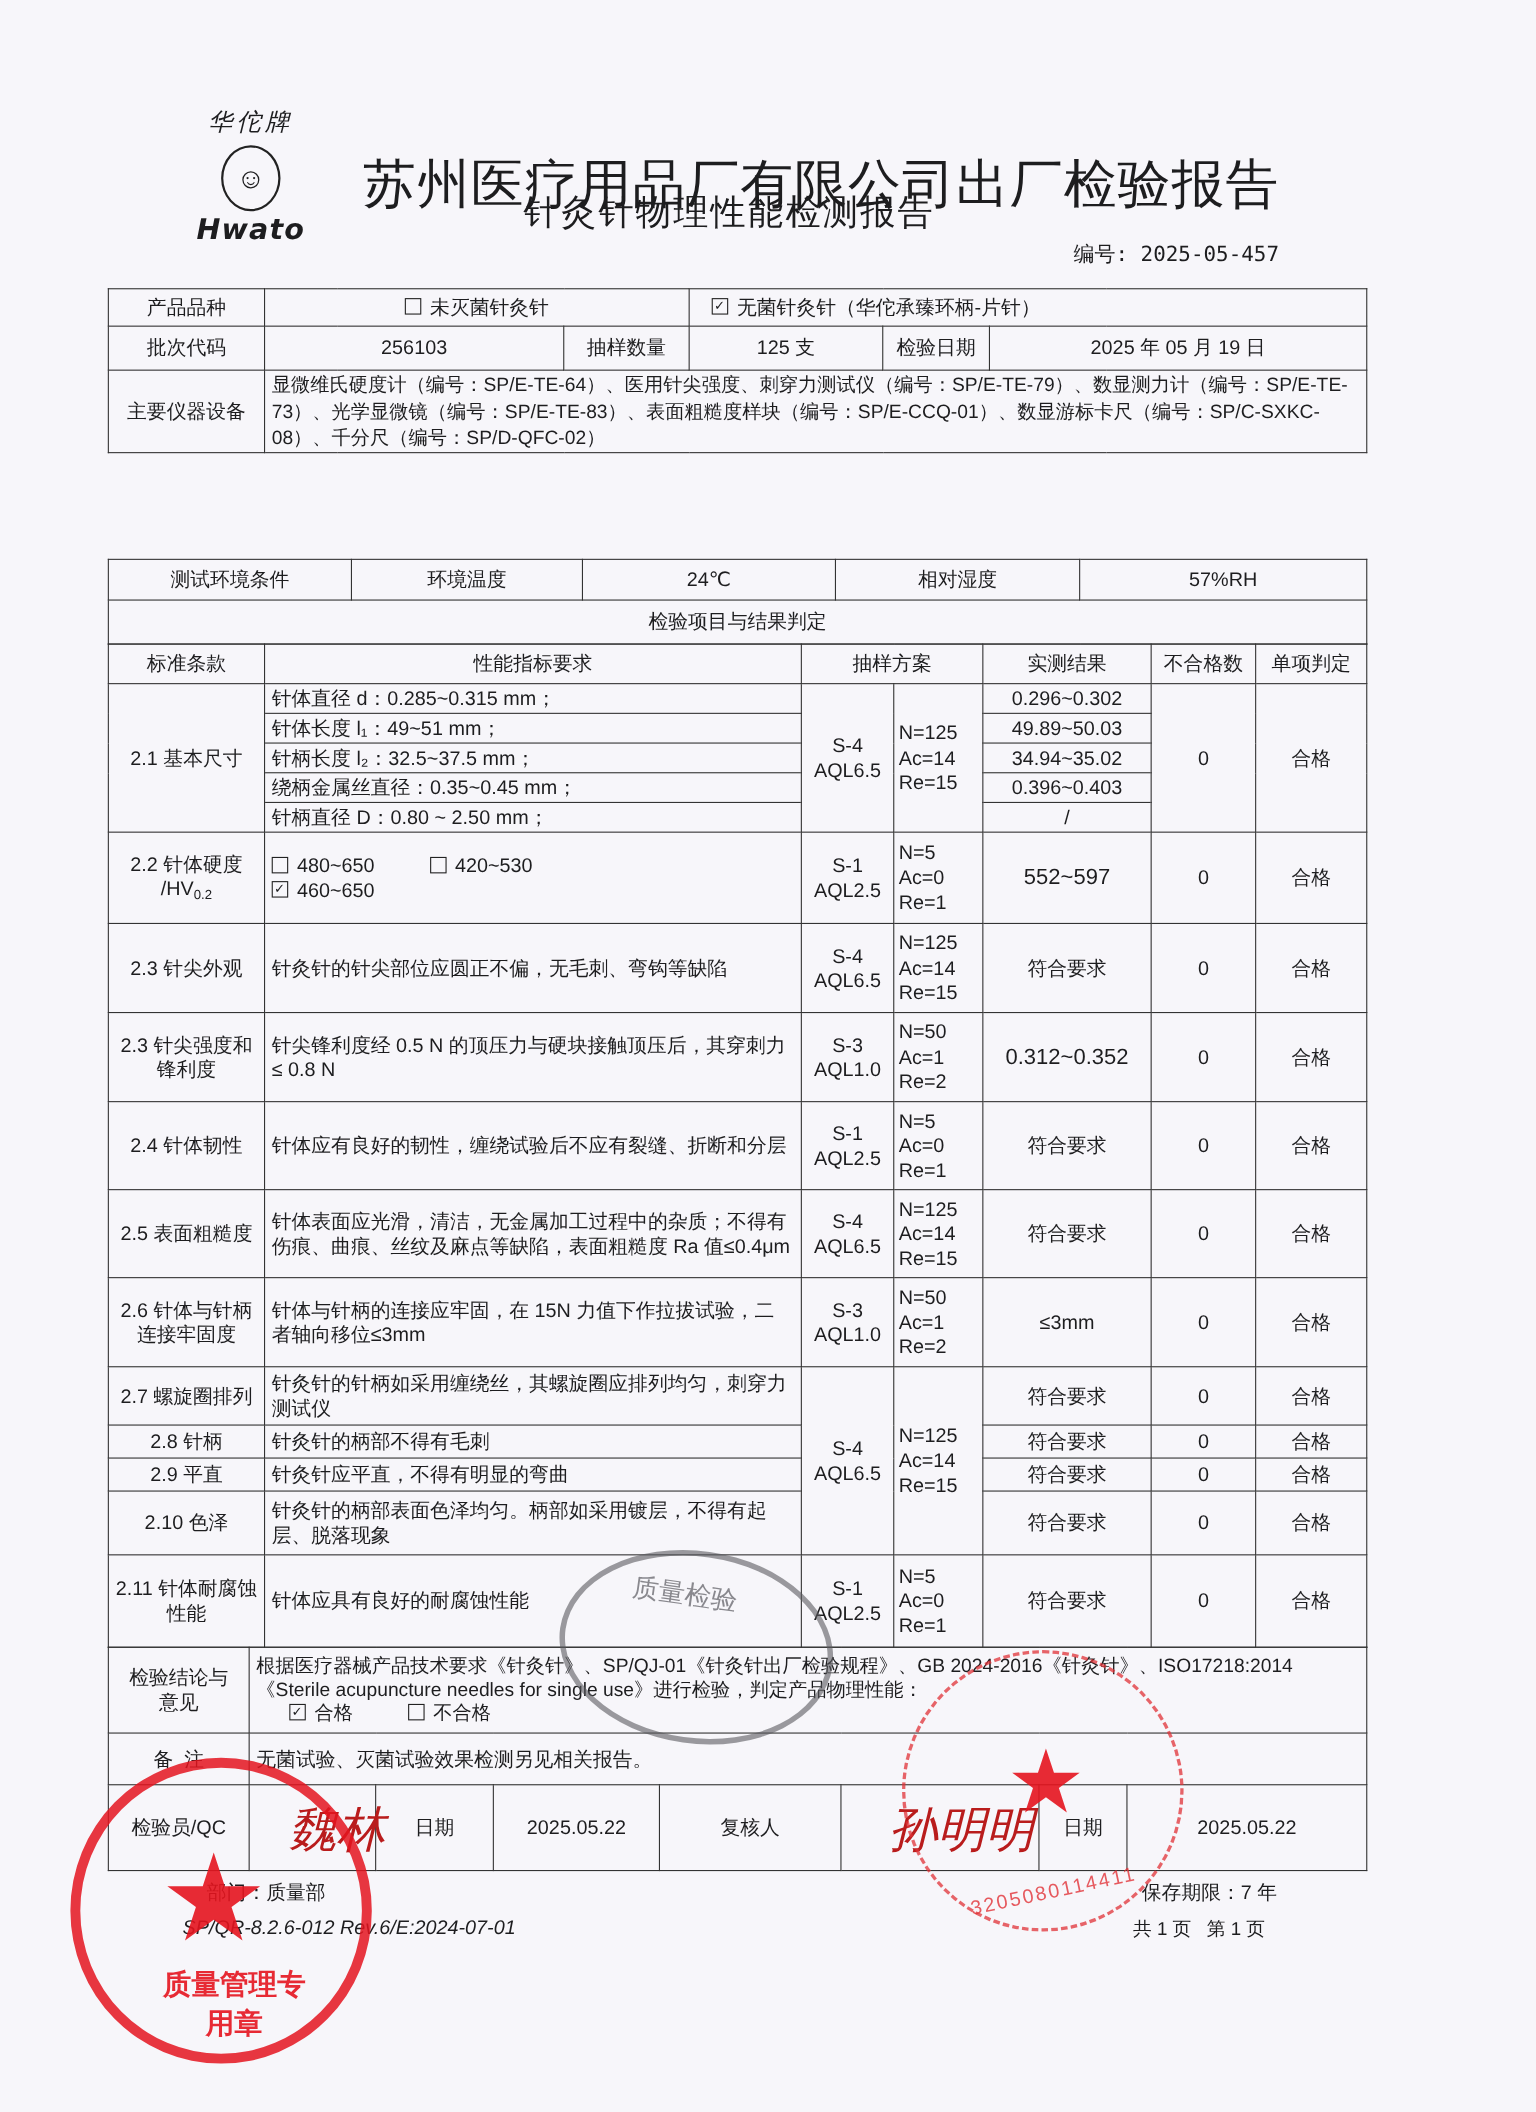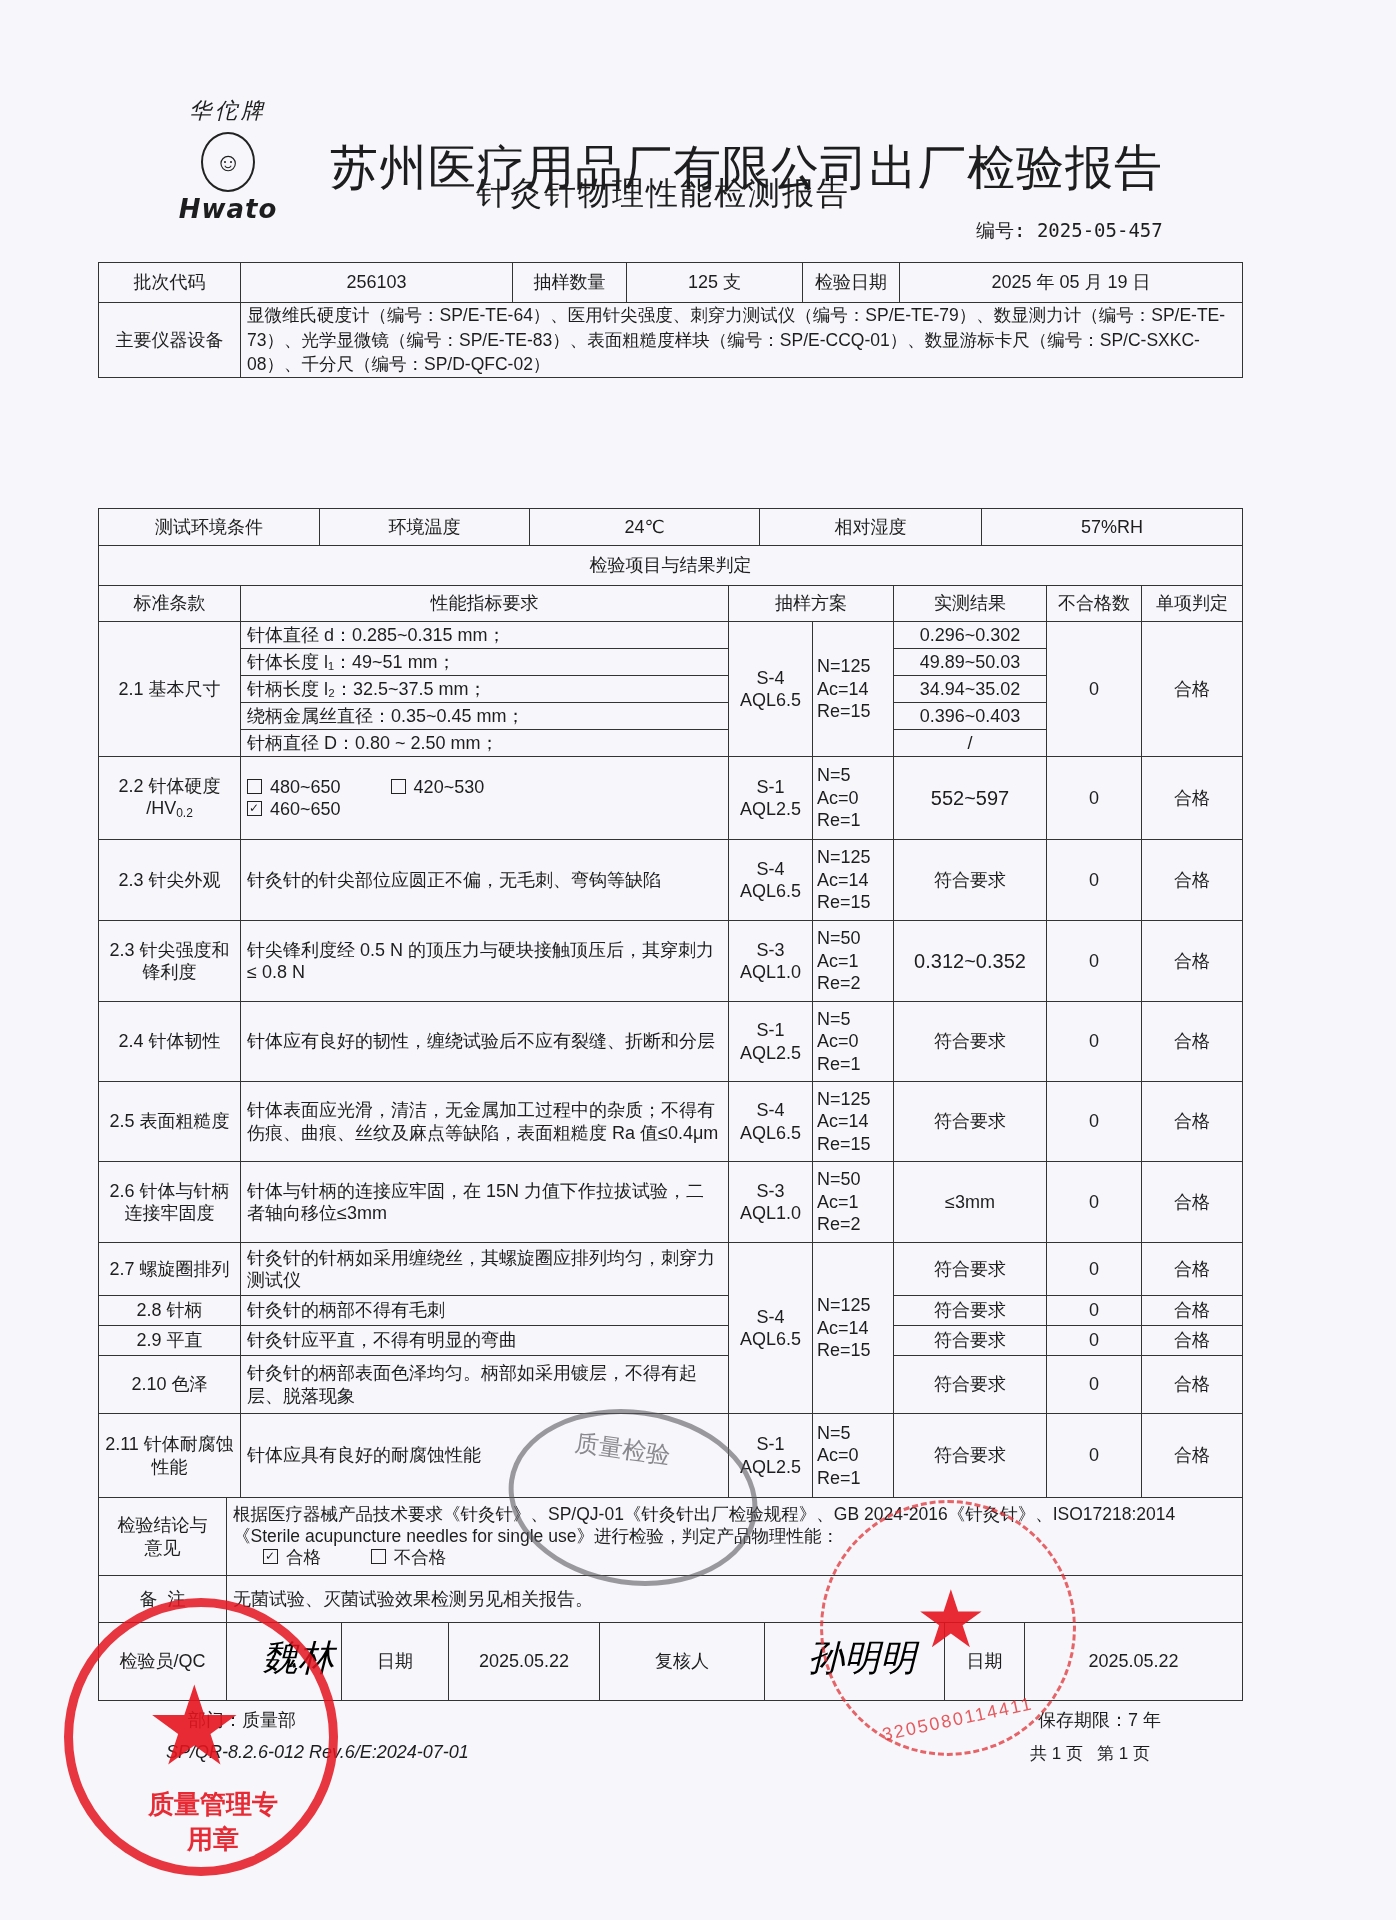--- a/index.html
+++ b/index.html
@@ -23,21 +23,21 @@
   .chk.on::after { content:"✓"; position:absolute; left:1px; top:0; font-size:12px; font-weight:bold; }
   .sub { font-size:12px; vertical-align:-3px; }
   .stamp { position:absolute; border-radius:50%; pointer-events:none; }
   .stamp-gray { left:508px; top:1410px; width:240px; height:165px; border:5px solid rgba(90,90,95,0.6); transform:rotate(8deg); }
   .stamp-gray .txt { position:absolute; left:55px; top:20px; font-size:24px; color:rgba(90,90,95,0.7); }
   .stamp-red1 { left:64px; top:1598px; width:256px; height:260px; border:9px solid rgba(228,20,30,0.85); }
   .stamp-red1 .star, .stamp-red2 .star { position:absolute; color:rgba(228,20,30,0.9); }
   .stamp-red1 .txt { position:absolute; left:70px; top:180px; width:140px; font-size:26px; font-weight:bold; color:rgba(228,20,30,0.9); text-align:center; }
   .stamp-red2 { left:820px; top:1500px; width:250px; height:250px; border:3px dashed rgba(225,50,55,0.75); }
   .stamp-red2 .num { position:absolute; left:58px; top:206px; font-size:18px; color:rgba(225,50,55,0.8); transform:rotate(-12deg); letter-spacing:2px; }
-  .sig { position:absolute; font-family:"DejaVu Serif", serif; font-style:italic; font-size:36px; color:#000000; }
+  .sig { position:absolute; font-family:"DejaVu Serif", serif; font-style:italic; font-size:44px; color:#b91c1c; }
   .footer-left { position:absolute; left:188px; top:1708px; font-size:18px; }
   .footer-code { position:absolute; left:166px; top:1742px; font-size:18px; font-style:italic; }
   .footer-right1 { position:absolute; left:1038px; top:1708px; font-size:18px; }
   .footer-right2 { position:absolute; left:1030px; top:1742px; font-size:17px; }
 </style>
 </head>
 <body>
 
 <div class="logo">
   <div class="brand-cn">华佗牌</div>
@@ -56,20 +56,29 @@
     <col style="width:142px">
       <col style="width:66px">
       <col style="width:206px">
       <col style="width:114px">
     <col style="width:176px">
       <col style="width:97px">
       <col style="width:106px">
       <col style="width:237px">
   </colgroup>
   <tbody>
+      <tr style="height:34px">
+    <td>产品品种</td>
+    <td colspan="3">
+      <span class="chk"></span><span>未灭菌针灸针</span>
+    </td>
+    <td colspan="4" class="left" style="padding-left:20px">
+      <span class="chk on"></span><span>无菌针灸针（华佗承臻环柄-片针）</span>
+    </td>
+  </tr>
   <tr style="height:40px">
     <td>批次代码</td>
     <td colspan="2">256103</td>
     <td>抽样数量</td>
     <td>125 支</td>
     <td>检验日期</td>
     <td colspan="2">2025 年 05 月 19 日</td>
   </tr>
   <tr style="height:73px">
     <td>主要仪器设备</td>

